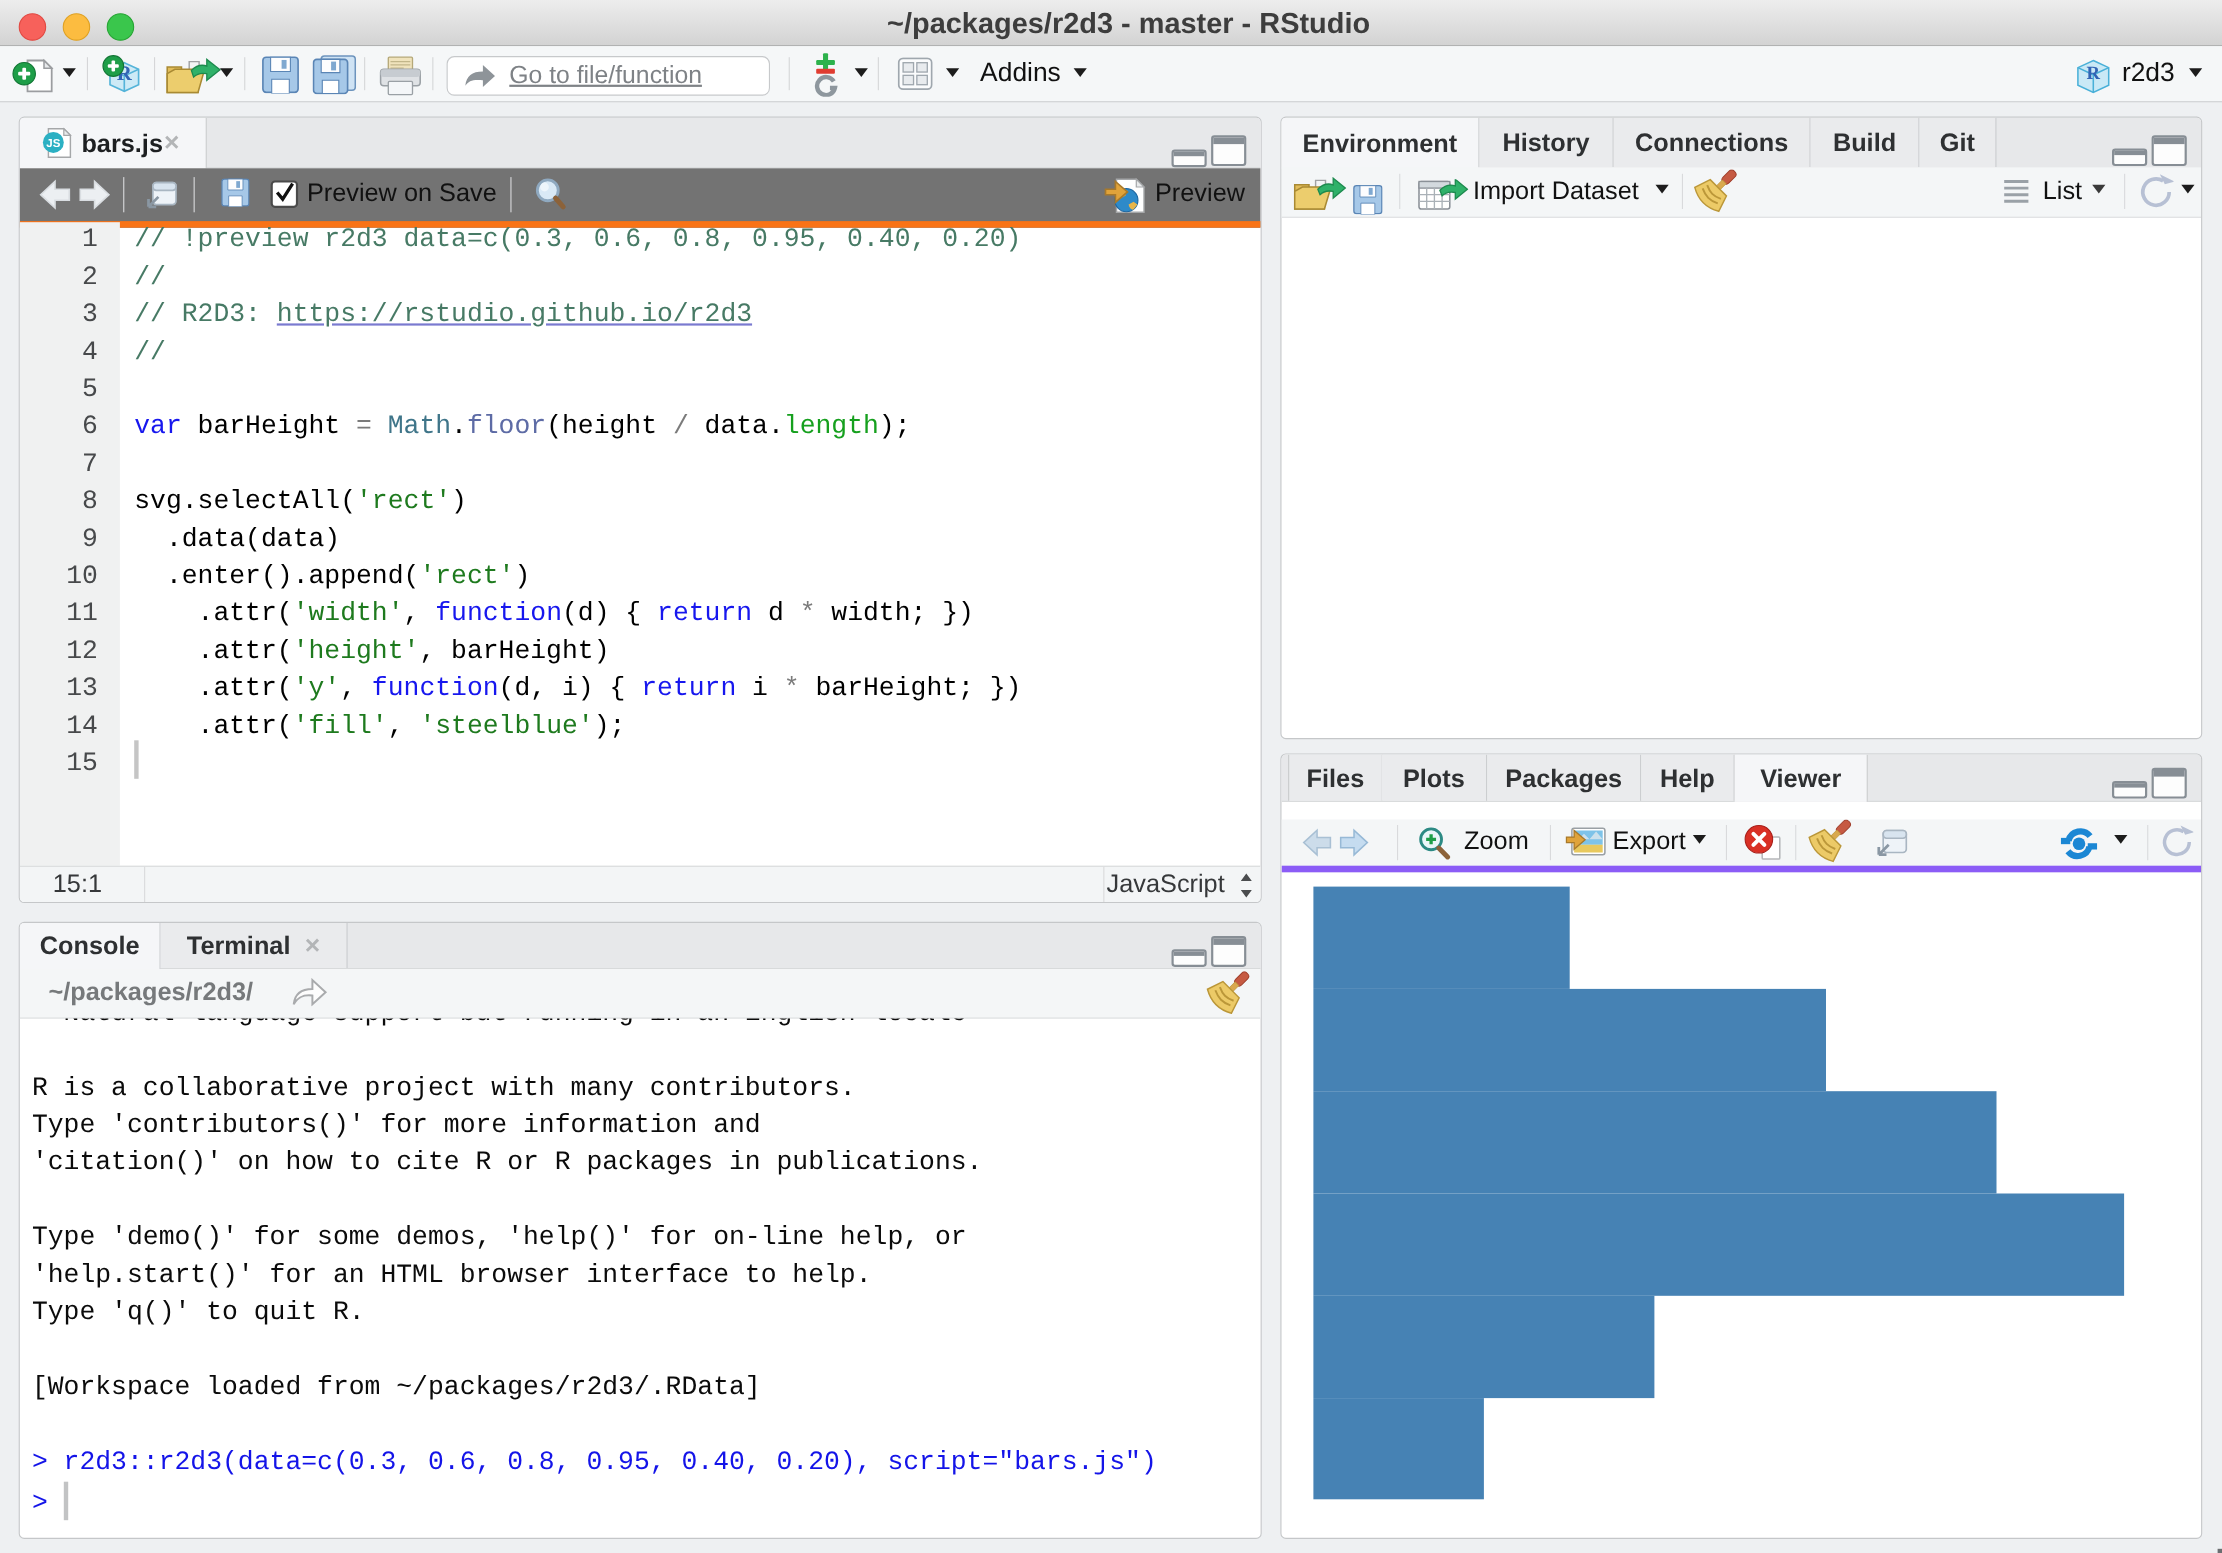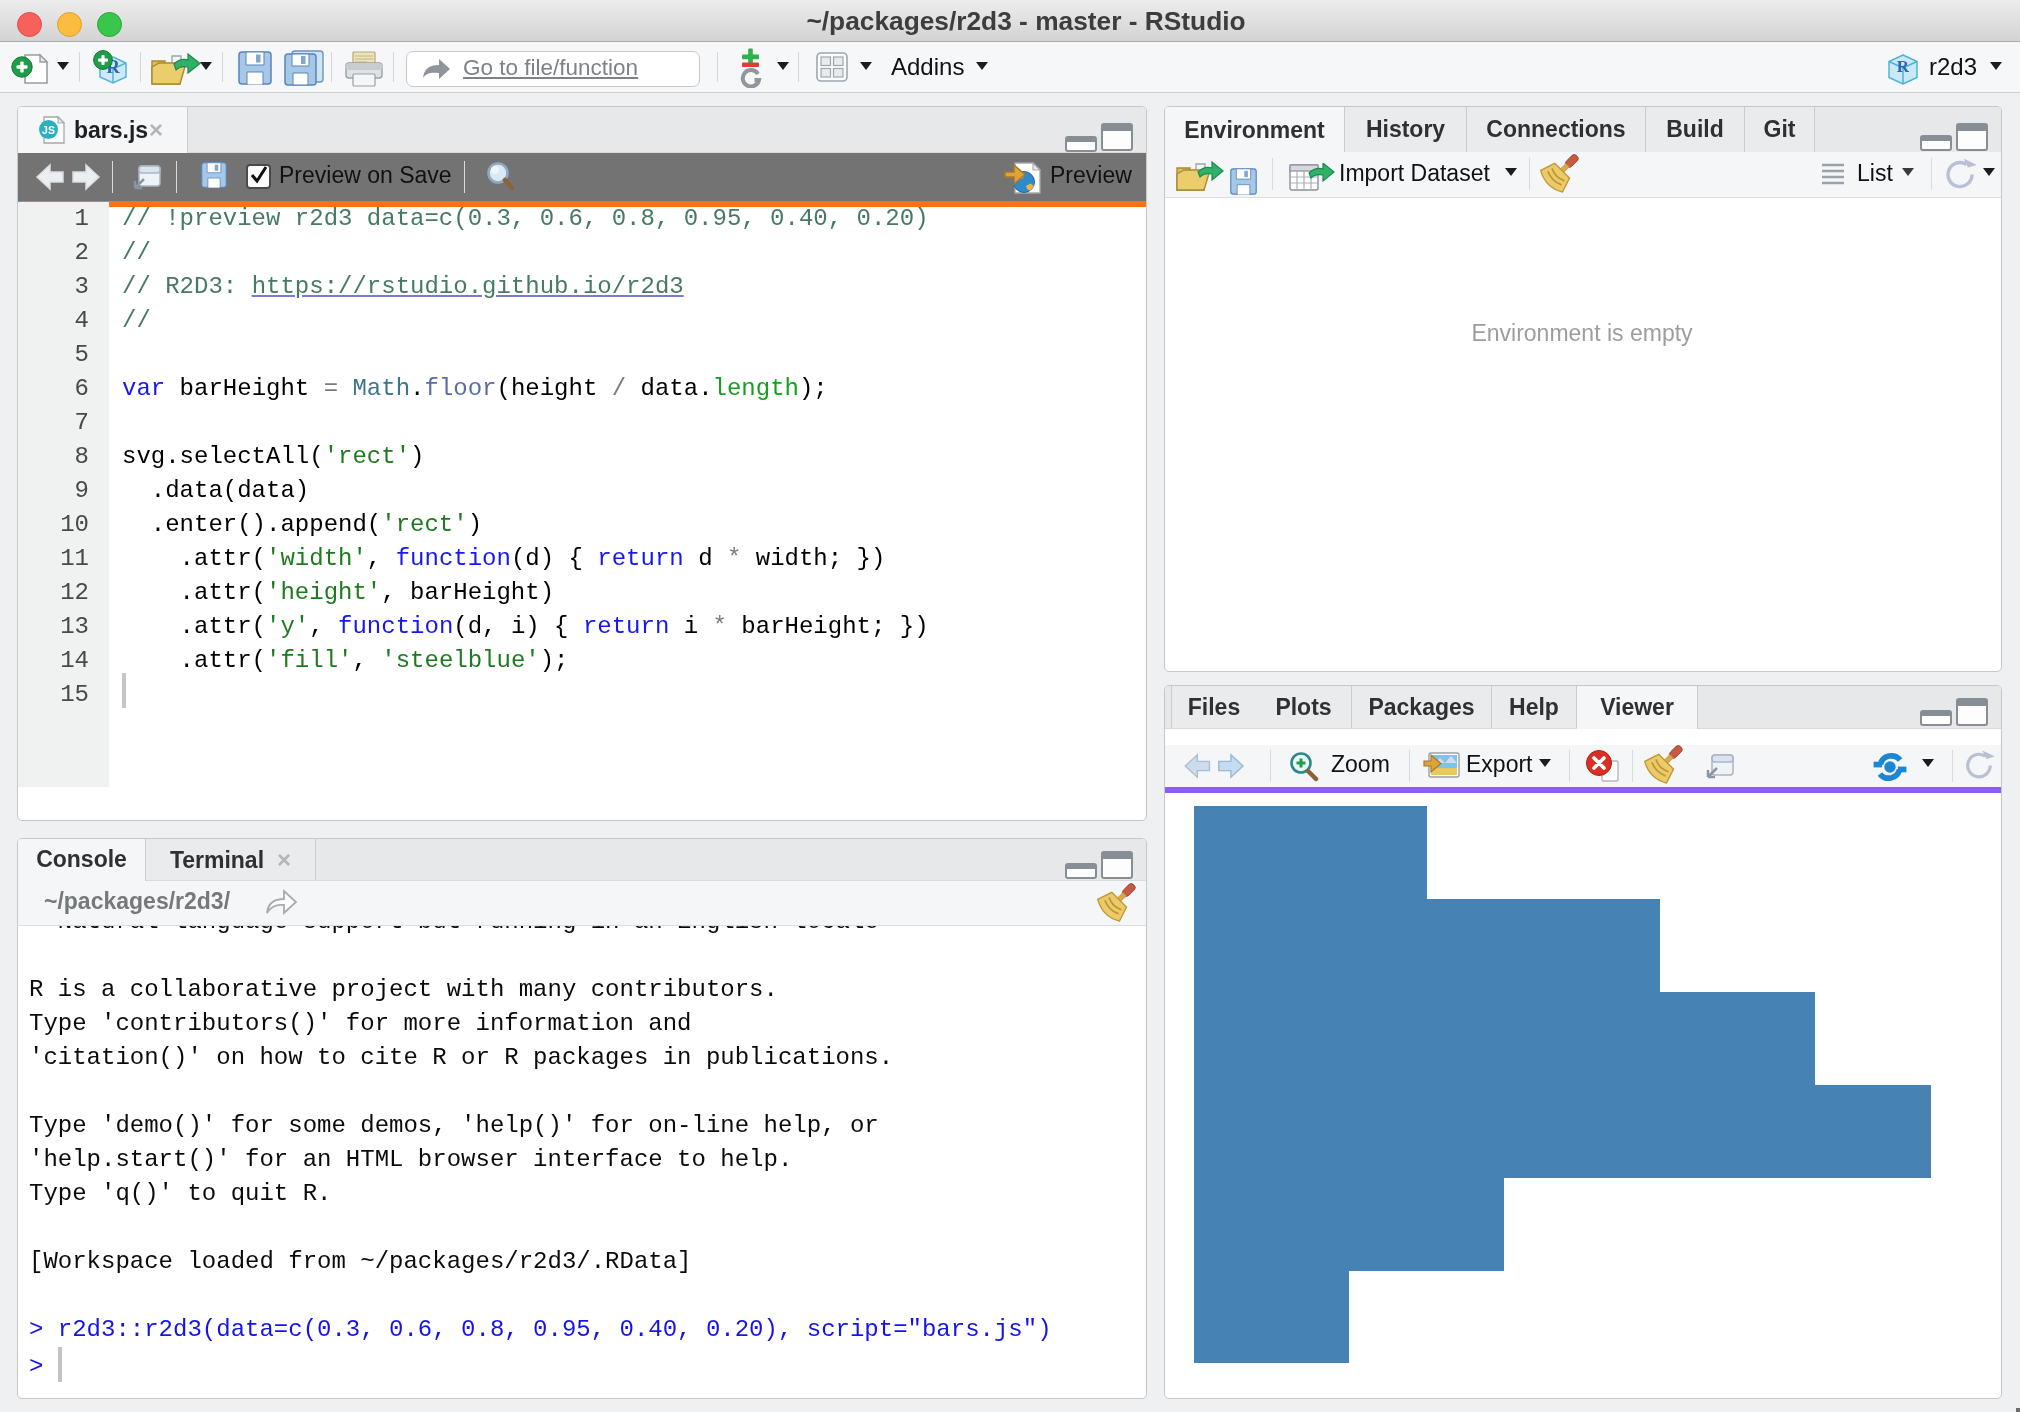--- a/index.html
+++ b/index.html
@@ -240,20 +240,29 @@
 
 svg.selectAll(<span class="s">'rect'</span>)
   .data(data)
   .enter().append(<span class="s">'rect'</span>)
     .attr(<span class="s">'width'</span>, <span class="k">function</span>(d) { <span class="k">return</span> d <span class="o">*</span> width; })
     .attr(<span class="s">'height'</span>, barHeight)
     .attr(<span class="s">'y'</span>, <span class="k">function</span>(d, i) { <span class="k">return</span> i <span class="o">*</span> barHeight; })
     .attr(<span class="s">'fill'</span>, <span class="s">'steelblue'</span>);</div>
     <div class="abs" style="left:104px;top:566px;width:4px;height:35px;background:#c5c5c5;"></div>
 
+    <div class="abs" style="left:0;top:680px;width:1128px;height:33px;background:#f3f5f6;border-top:1px solid #d8dada;">
+      <div class="abs" style="left:30px;top:2px;font-size:23px;color:#36383a;">15:1</div>
+      <div class="psep" style="left:113px;top:0px;height:33px;"></div>
+      <div class="psep" style="left:985px;top:0px;height:33px;"></div>
+      <div class="abs" style="left:988px;top:2px;font-size:23px;color:#36383a;">JavaScript</div>
+      <svg class="abs" style="left:1108px;top:5px;" width="14" height="24" viewBox="0 0 14 24">
+        <path d="M7 1 l5 7 h-10 z M7 23 l5-7 h-10 z" fill="#4a4c4e"></path>
+      </svg>
+    </div>
   </div>
 
   <div class="pane" id="console" style="left:17px;top:838px;width:1128px;height:559px;">
     <div class="tabstrip" style="height:41px;"></div>
     <div class="tab tabsel" style="left:0;width:127px;height:42px;line-height:41px;border-right:1px solid #c9cbcd;">Console</div>
     <div class="tab" style="left:128px;width:169px;height:41px;line-height:41px;">Terminal
       <span style="color:#b3b5b7;font-size:24px;">&nbsp;×</span></div>
     <div class="minmax1" style="left:1047px;top:24px;">
         <b></b>
       </div>
@@ -335,21 +344,20 @@
       <div class="abs uitxt" style="left:692px;top:8px;">List</div>
       <div class="dd" style="left:737px;top:16px;border-top-color:#3a3a3a;"></div>
       <div class="psep" style="left:766px;top:6px;height:32px;"></div>
       <svg class="abs" style="left:779px;top:6px;" width="32" height="32" viewBox="0 0 32 32">
         <path d="M22.5 6.5 a12 12 0 1 0 5.5 10" fill="none" stroke="#b7c0d4" stroke-width="3.4"></path>
         <path d="M19.5 0.5 l4.5 9 9-2.5 z" fill="#b7c0d4"></path>
       </svg>
       <div class="dd" style="left:818px;top:16px;"></div>
     </div>
 
-    <div class="abs" style="left:0;top:213px;width:834px;height:30px;text-align:center;font-size:23px;color:#9b9ea0;">Environment is empty</div>
   </div>
 
   <div class="pane" id="viewerpane" style="left:1164px;top:685px;width:836px;height:712px;">
     <div class="tabstrip" style="height:42px;"></div>
     <div class="tab" style="left:6px;width:84px;height:42px;line-height:42px;border-left:1px solid #c9cbcd;">Files</div>
     <div class="tab" style="left:91px;width:95px;height:42px;line-height:42px;">Plots</div>
     <div class="tab" style="left:187px;width:139px;height:42px;line-height:42px;">Packages</div>
     <div class="tab" style="left:327px;width:84px;height:42px;line-height:42px;">Help</div>
     <div class="tab tabsel" style="left:412px;width:120px;height:43px;line-height:42px;">Viewer</div>
     <div class="minmax1" style="left:755px;top:24px;">

